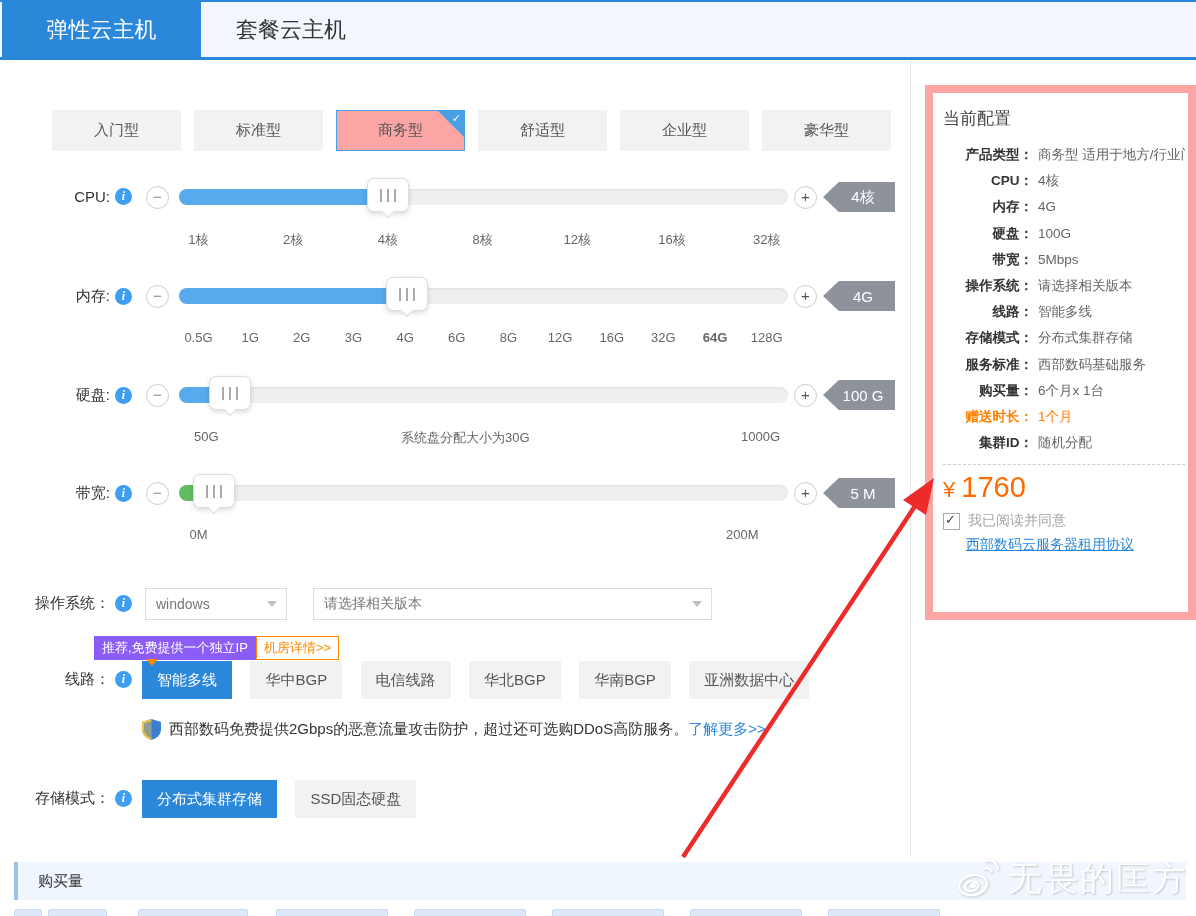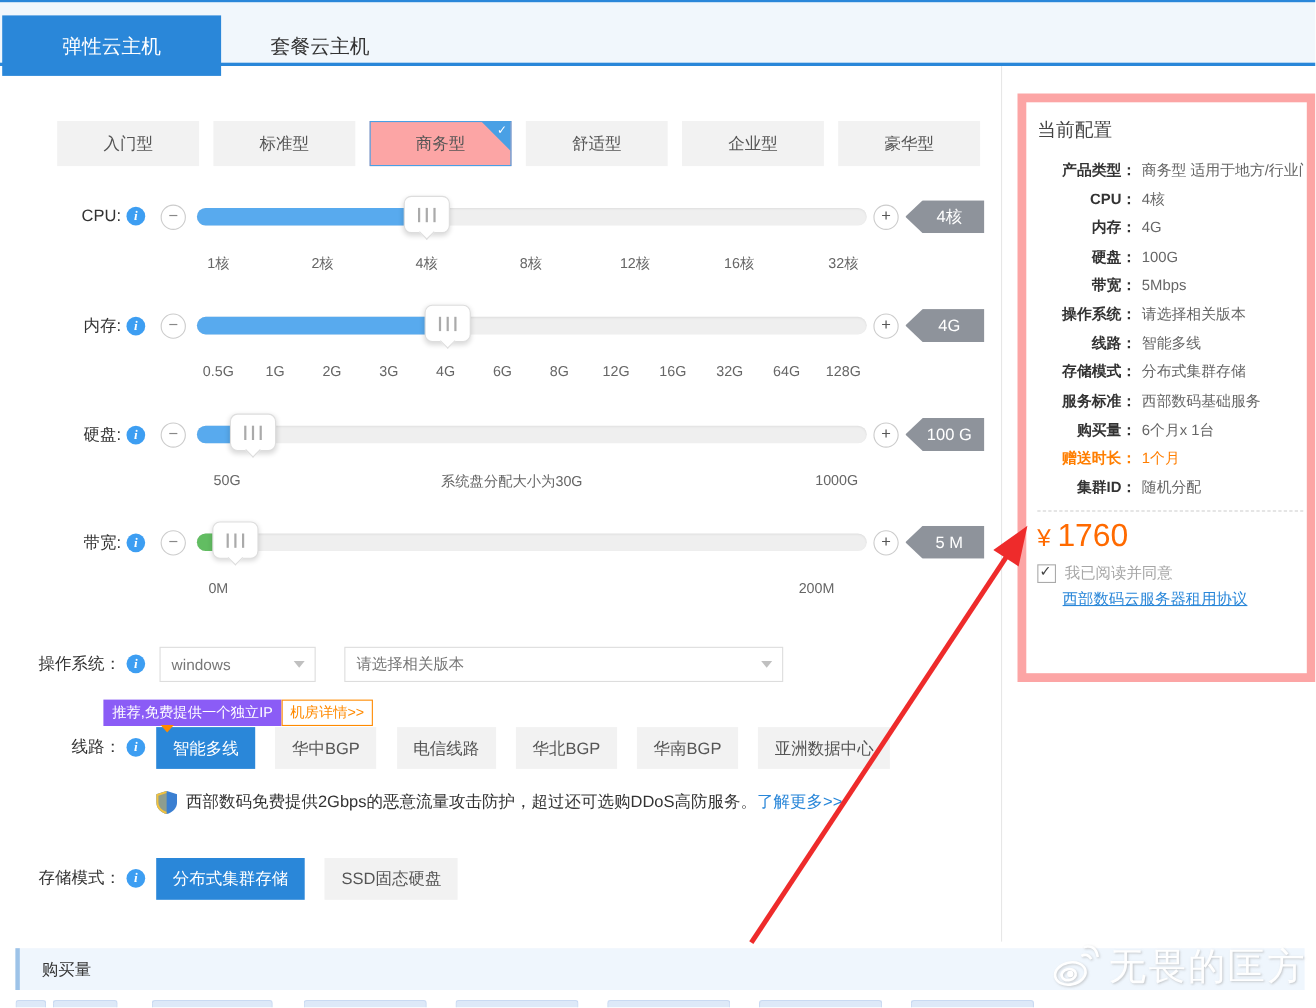--- a/index.html
+++ b/index.html
@@ -1,22 +1,22 @@
 <!DOCTYPE html>
 <html><head>
 <meta charset="utf-8">
 <style>
   html,body{margin:0;padding:0;background:#fff;}
   #app{position:relative;width:1196px;height:916px;overflow:hidden;background:#fff;
        font-family:"Liberation Sans","DejaVu Sans",sans-serif;color:#333;}
   
   .topbar{position:absolute;left:0;top:0;width:1196px;height:55px;background:#f1f7fc;
           border-top:2px solid #2a87d9;border-bottom:3px solid #2a87d9;}
-  .maintab{position:absolute;top:12px;height:55px;display:flex;align-items:center;justify-content:center;
-           font-size:18px;cursor:pointer;}
+  .maintab{position:absolute;top:0;height:55px;display:flex;align-items:center;justify-content:center;
+           font-size:22px;cursor:pointer;}
   .maintab.active{left:2px;width:199px;background:#2a87d9;color:#fff;}
   .maintab.plain{left:201px;width:180px;color:#333;}
   
   .ptab{position:absolute;top:110px;width:129px;height:41px;background:#f2f2f2;display:flex;
         align-items:center;justify-content:center;font-size:15px;color:#555;cursor:pointer;}
   .ptab.sel{background:#fca5a5;border:1px solid #49a0e5;width:127px;height:39px;}
   .ptab.sel::after{content:'';position:absolute;top:0;right:0;border-top:26px solid #49a0e5;
         border-left:26px solid transparent;}
   .ptab.sel::before{content:'✓';position:absolute;top:1px;right:3px;color:#fff;font-size:11px;z-index:2;}
   
@@ -184,21 +184,21 @@
         <span style="left: 3.2%;">0.5G</span>
         <span style="left: 11.6818%;">1G</span>
         <span style="left: 20.1636%;">2G</span>
         <span style="left: 28.6455%;">3G</span>
         <span style="left: 37.1273%;">4G</span>
         <span style="left: 45.6091%;">6G</span>
         <span style="left: 54.0909%;">8G</span>
         <span style="left: 62.5727%;">12G</span>
         <span style="left: 71.0545%;">16G</span>
         <span style="left: 79.5364%;">32G</span>
-        <span style="left: 88.0182%;">64G</span>
+        <span style="left: 88.0182%; font-weight: bold;">64G</span>
         <span style="left: 96.5%;">128G</span>
       </div>
   </div>
 
   <div class="srow" style="top:383px">
     <div class="slabel">
         <span>硬盘:</span>
         <span class="info">i</span>
       </div>
     <div class="cbtn minus">−</div>

